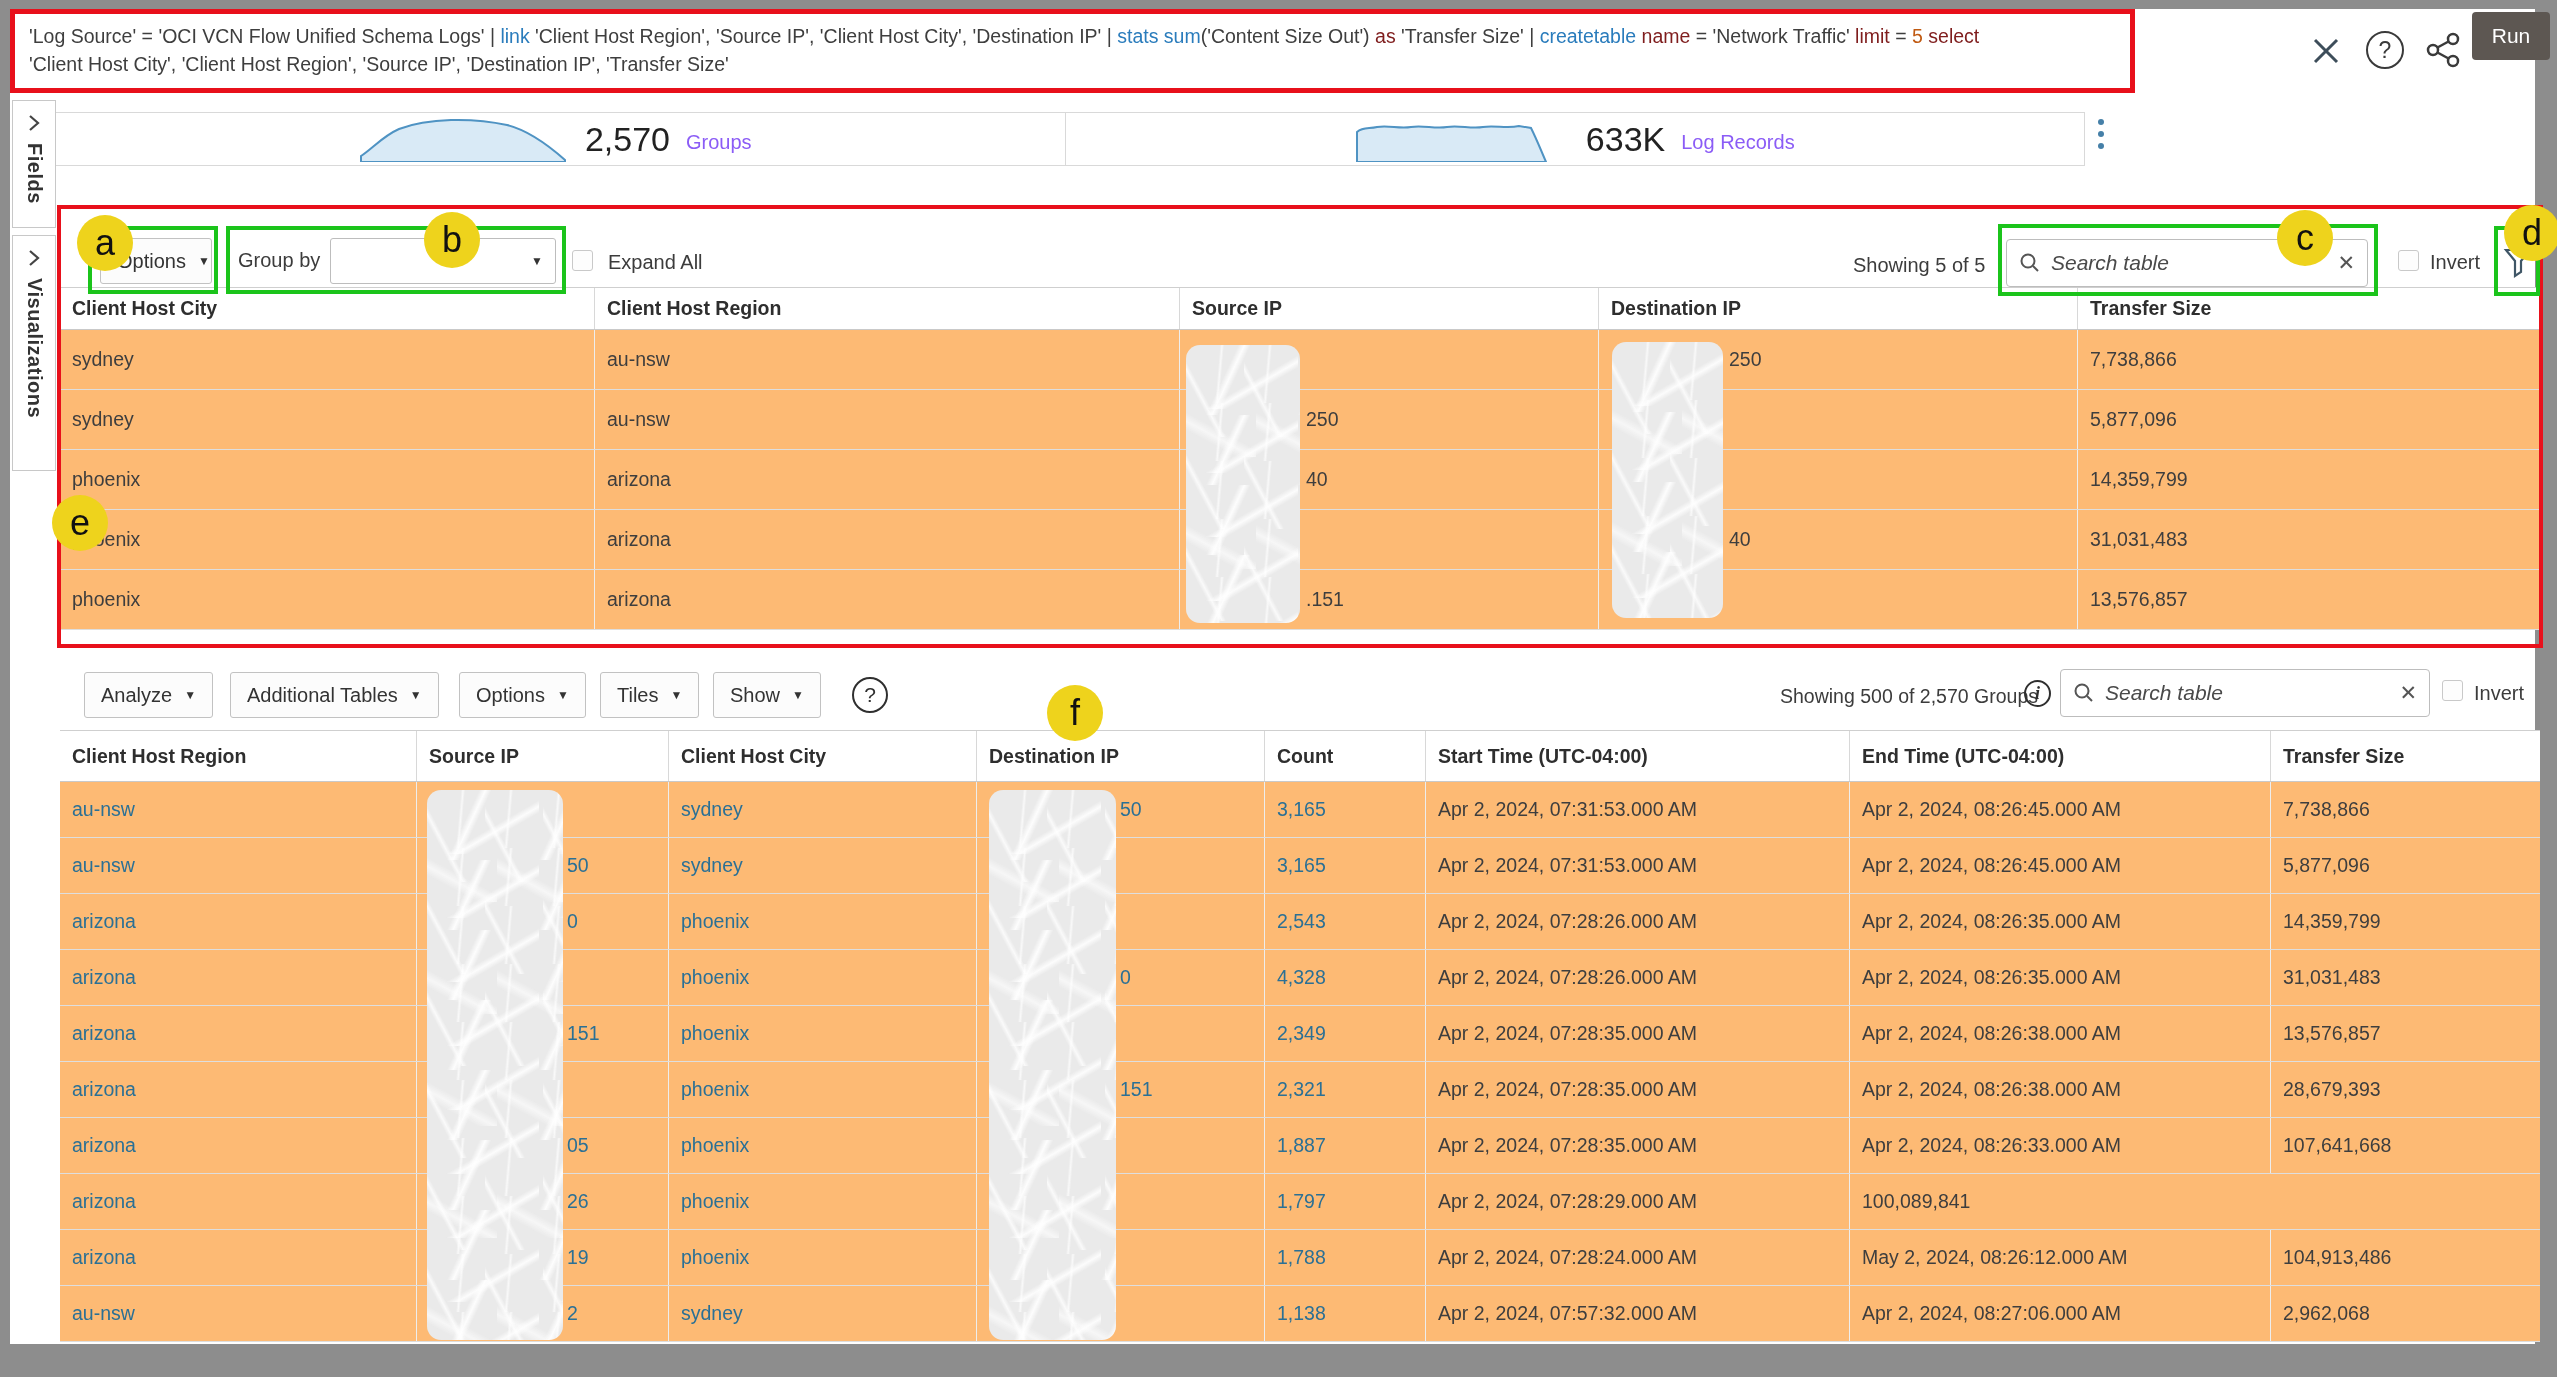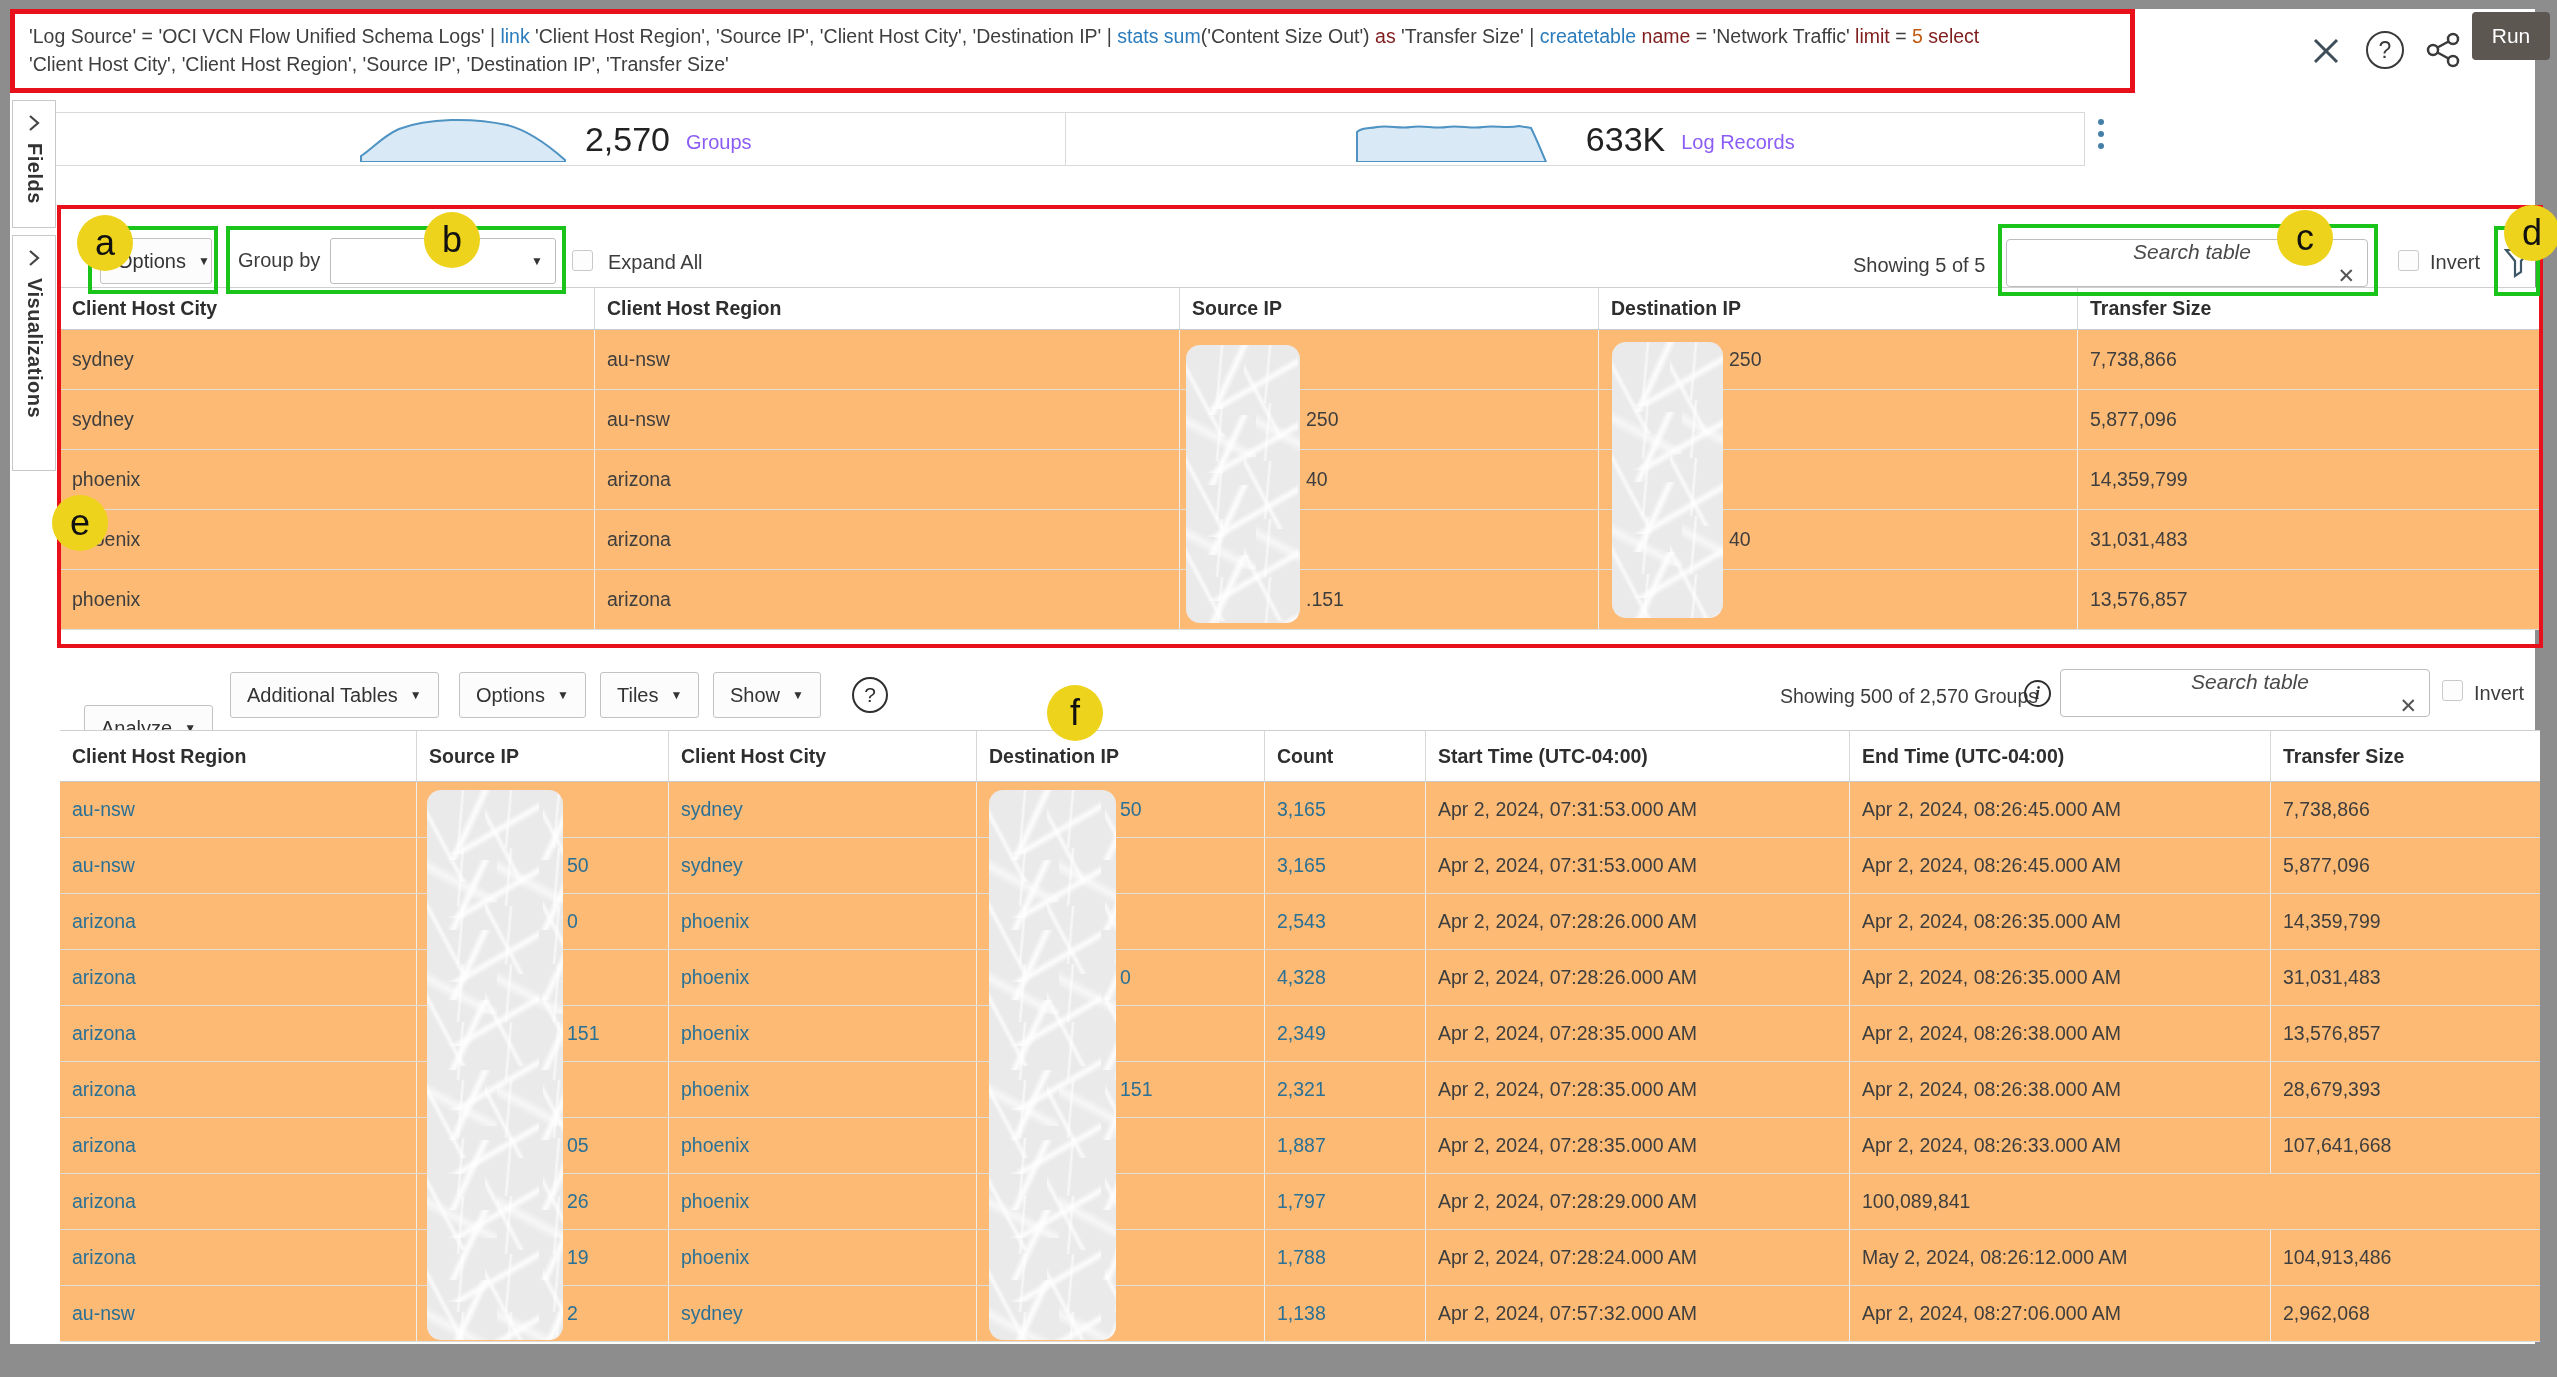--- a/index.html
+++ b/index.html
@@ -47,21 +47,21 @@
 
   
   .btn{position:absolute;height:46px;border:1px solid #c2c2c2;border-radius:3px;background:#fcfcfc;
     display:flex;align-items:center;gap:12px;padding:0 16px;font-size:20px;color:#333;cursor:pointer;white-space:nowrap;}
   .caret{font-size:12px;color:#333;}
   .lab{position:absolute;font-size:20px;color:#3c3c3c;white-space:nowrap;}
   .selbox{position:absolute;height:46px;border:1px solid #bdbdbd;border-radius:3px;background:#fff;
     display:flex;align-items:center;justify-content:flex-end;padding:0 12px;cursor:pointer;}
   .cbx{position:absolute;width:21px;height:21px;border:1px solid #c9c9c9;border-radius:3px;background:#fdfdfd;cursor:pointer;}
   .searchbox{position:absolute;height:48px;border:1px solid #bdbdbd;border-radius:4px;background:#fff;
-    display:flex;align-items:center;padding:0 12px;cursor:text;flex-direction:column;}
+    display:flex;align-items:center;padding:0 12px;cursor:text;}
   .searchbox .ph{font-style:italic;color:#4a4a4a;font-size:21px;margin-left:10px;}
   .searchbox .clr{margin-left:auto;color:#555;font-size:21px;cursor:pointer;}
   .help2{position:absolute;width:36px;height:36px;border:2.5px solid #2f2f2f;border-radius:50%;
     display:flex;align-items:center;justify-content:center;font-size:21px;color:#2f2f2f;cursor:pointer;}
   .info-ic{position:absolute;width:27px;height:27px;border:2px solid #2f2f2f;border-radius:50%;
     display:flex;align-items:center;justify-content:center;font-size:18px;font-style:italic;font-family:"Liberation Serif",serif;font-weight:bold;color:#2f2f2f;}
 
   
   .tbl{position:absolute;background:#fdba74;}
   .thead{display:flex;border-top:1px solid #cfcfcf;border-bottom:1px solid #c9c9c9;background:#fff;}
@@ -214,21 +214,21 @@
           <div class="cell t2">arizona</div>
           <div class="cell t3 pad-src-top">.151</div>
           <div class="cell t4 pad-dst-top"></div>
           <div class="cell t5">13,576,857</div>
         </div>
       </div>
     <div class="blob" style="left:1126px;top:58px;width:114px;height:278px;"></div>
     <div class="blob" style="left:1552px;top:55px;width:111px;height:276px;"></div>
   </div>
 
-  <button class="btn" style="left:74px;top:696px;">
+  <button class="btn" style="left:74px;top:663px;">
     <span>Analyze</span>
       <span class="caret">▼</span>
     </button>
   <button class="btn" style="left:220px;top:663px;">
     <span>Additional Tables</span>
       <span class="caret">▼</span>
     </button>
   <button class="btn" style="left:449px;top:663px;">
     <span>Options</span>
       <span class="caret">▼</span>

